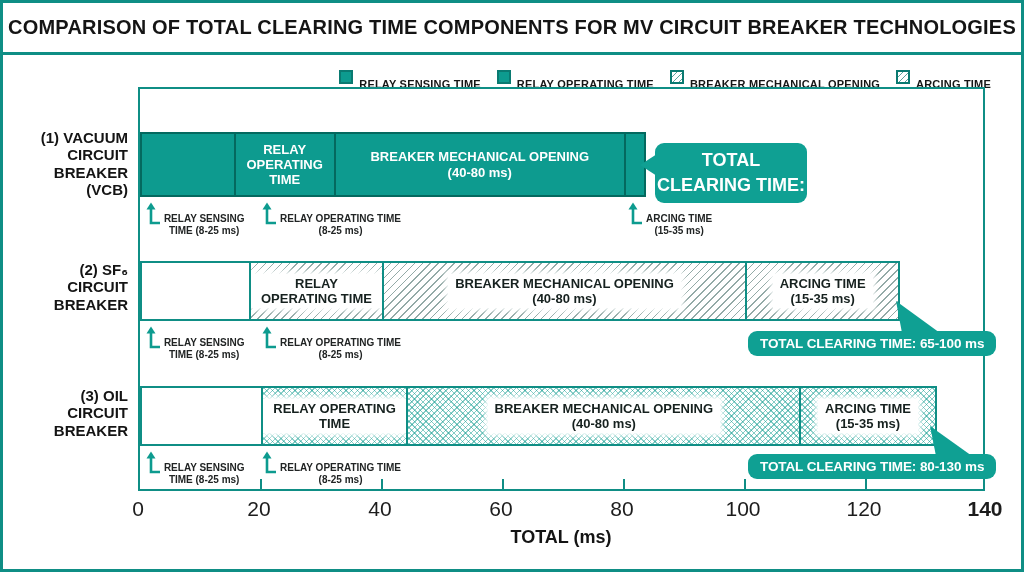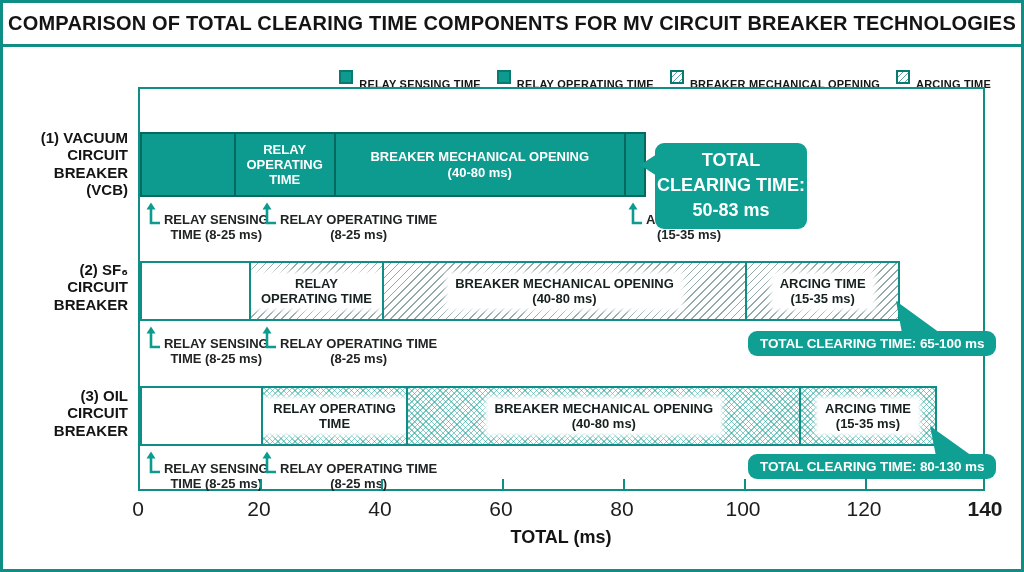--- a/index.html
+++ b/index.html
@@ -3,21 +3,21 @@
 <meta charset="utf-8">
 <style>
   * { margin:0; padding:0; box-sizing:border-box; }
   body { background:#e8e8e8; font-family:"Liberation Sans", sans-serif; }
   .frame {
     position:relative; width:1024px; height:572px; background:#ffffff;
     border:3px solid #0f8e85; overflow:hidden;
   }
   
   .title-bar {
-    position:absolute; left:0; top:0; width:100%; height:44px;
+    position:absolute; left:0; top:0; width:100%; height:52px;
     border-bottom:3px solid #0f8e85;
     display:flex; align-items:center; justify-content:center;
   }
   .title-bar h1 {
     font-size:20px; font-weight:700; color:#141414; letter-spacing:.2px; white-space:nowrap;
   }
   
   .legend {
     position:absolute; top:61px; right:30px; display:flex; gap:16px; align-items:center;
   }
@@ -46,21 +46,21 @@
   }
   .bar .seg.seg-plain { background:#ffffff !important; }
   .seg-label { font-size:13px; font-weight:700; line-height:1.18; text-align:center; white-space:pre-line; }
   .bar.fill-solid .seg-label { color:#ffffff; }
   .bar.fill-diagonal .seg-label, .bar.fill-cross .seg-label {
     color:#16211f; background:#ffffff; padding:2px 7px; box-shadow:0 0 5px 3px #ffffff;
   }
   
   .ann { position:absolute; display:flex; align-items:flex-start; }
   .ann-text {
-    margin:11px 0 0 2px; font-size:13px; font-weight:600; color:#212424;
+    margin:11px 0 0 2px; font-size:10px; font-weight:600; color:#212424;
     line-height:1.15; text-align:center; white-space:pre-line;
   }
   
   .callout {
     position:absolute; background:#0fa093; color:#ffffff; border-radius:9px;
     font-weight:700; text-align:center; z-index:3;
   }
   .co-two { width:152px; padding:5px 2px; font-size:18px; line-height:1.4; }
   .co-one { padding:5px 12px; font-size:13.5px; white-space:nowrap; letter-spacing:-.1px; }
   .tail { position:absolute; z-index:2; }
@@ -150,21 +150,20 @@
       <div class="ann" style="left: 488.075px; top: 113px;">
         <svg width="16" height="26">
           <path d="M5 5 L5 21 L14 21" stroke="#0d9b8f" stroke-width="2.6" fill="none"></path>
           <path d="M0.5 7.5 L5 0.5 L9.5 7.5 Z" fill="#0d9b8f"></path>
         </svg>
         <div class="ann-text">ARCING TIME
 (15-35 ms)</div>
       </div>
       <div class="callout co-two" style="left: 515px; top: 54px;">
         <div>TOTAL CLEARING TIME:</div>
-        <div>50-83 ms</div>
       </div>
       <svg class="tail" width="17" height="22" style="left: 500px; top: 65px;">
         <polygon points="17,0 17,22 0,11" fill="#0fa093"></polygon>
       </svg>
       <div class="bar fill-diagonal" style="left: 0px; top: 172px; height: 60px;">
         <div class="seg seg-plain" style="width: 108.9px;"></div>
         <div class="seg" style="width: 133.1px;">
           <div class="seg-label">RELAY OPERATING TIME</div>
         </div>
         <div class="seg" style="width: 363px;">

